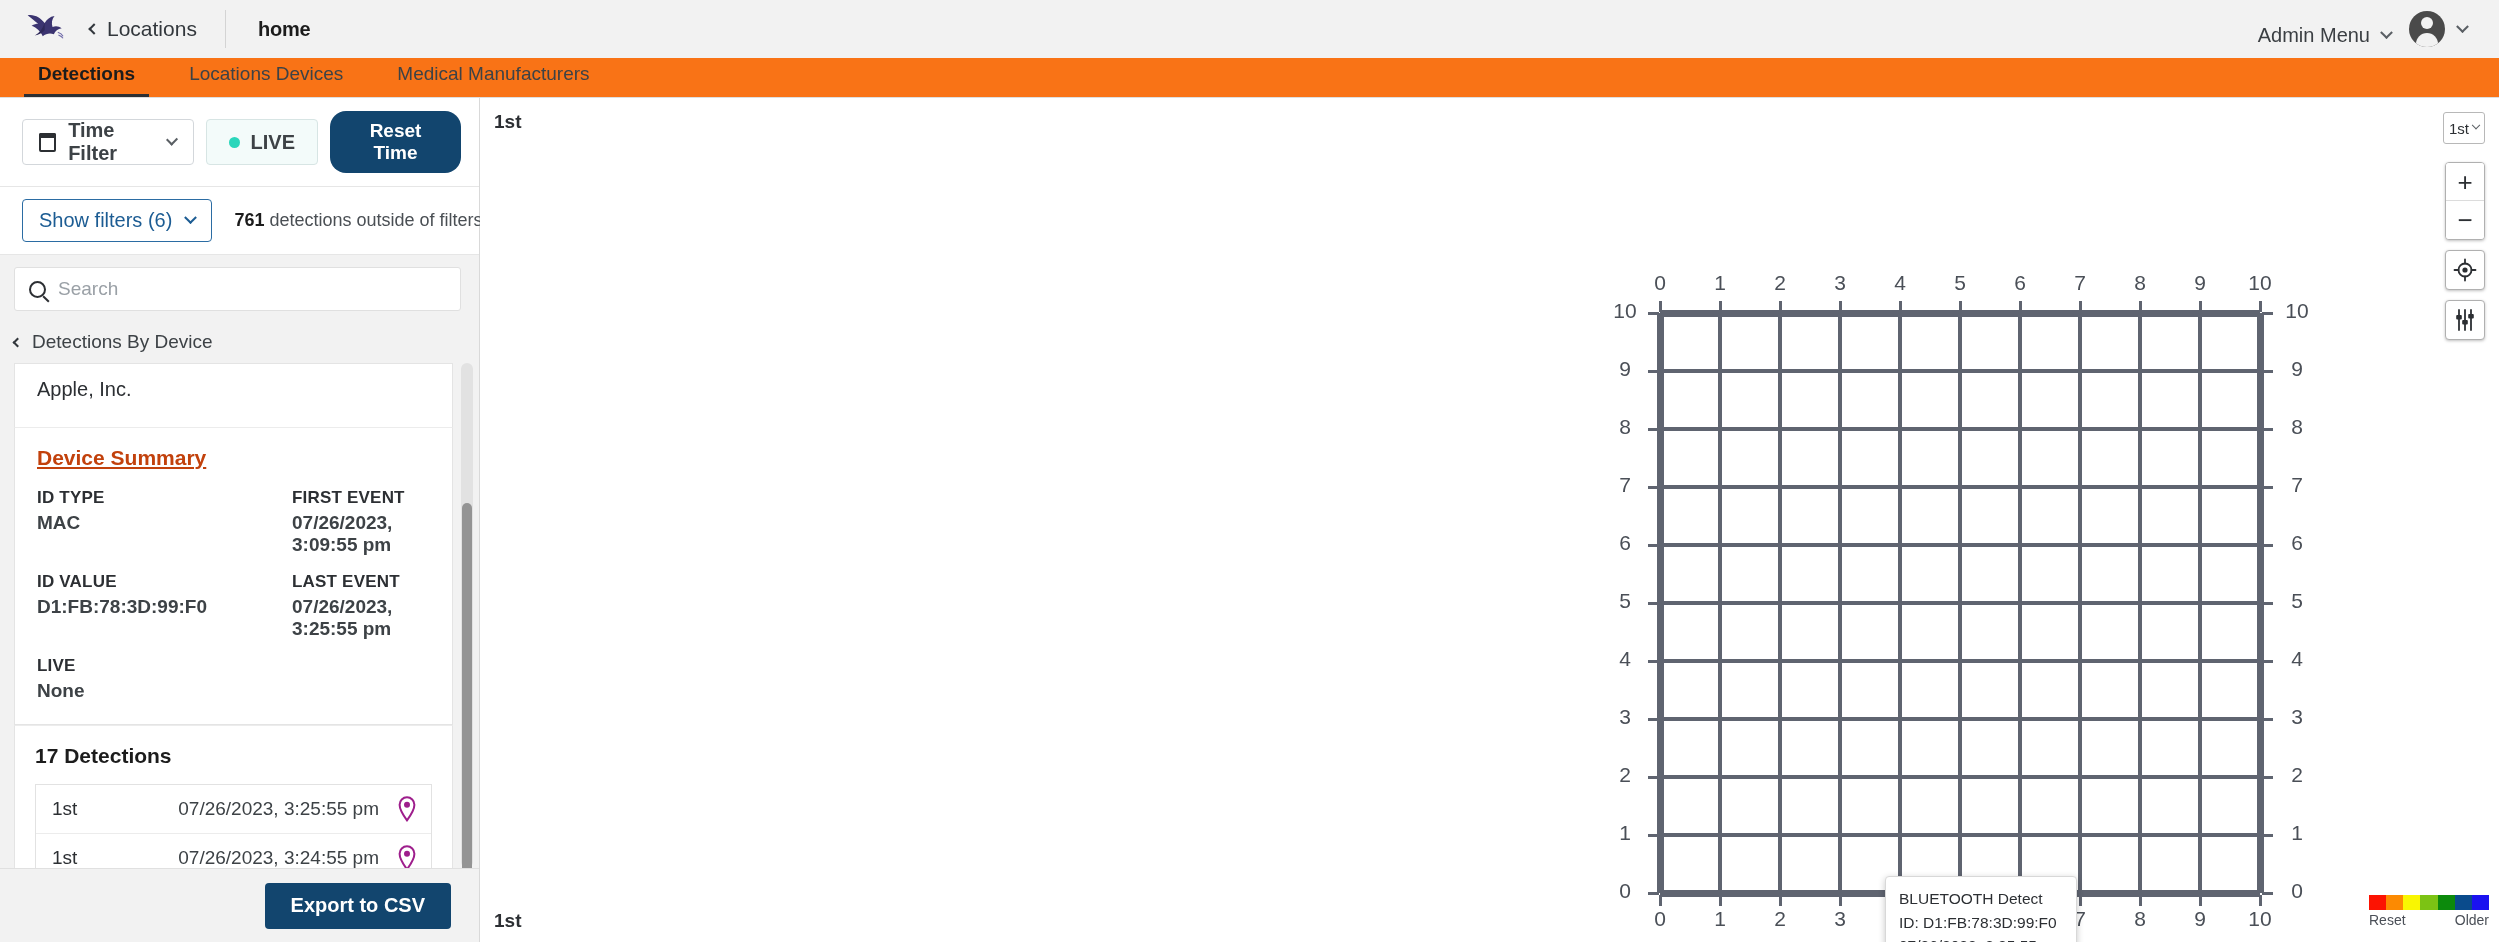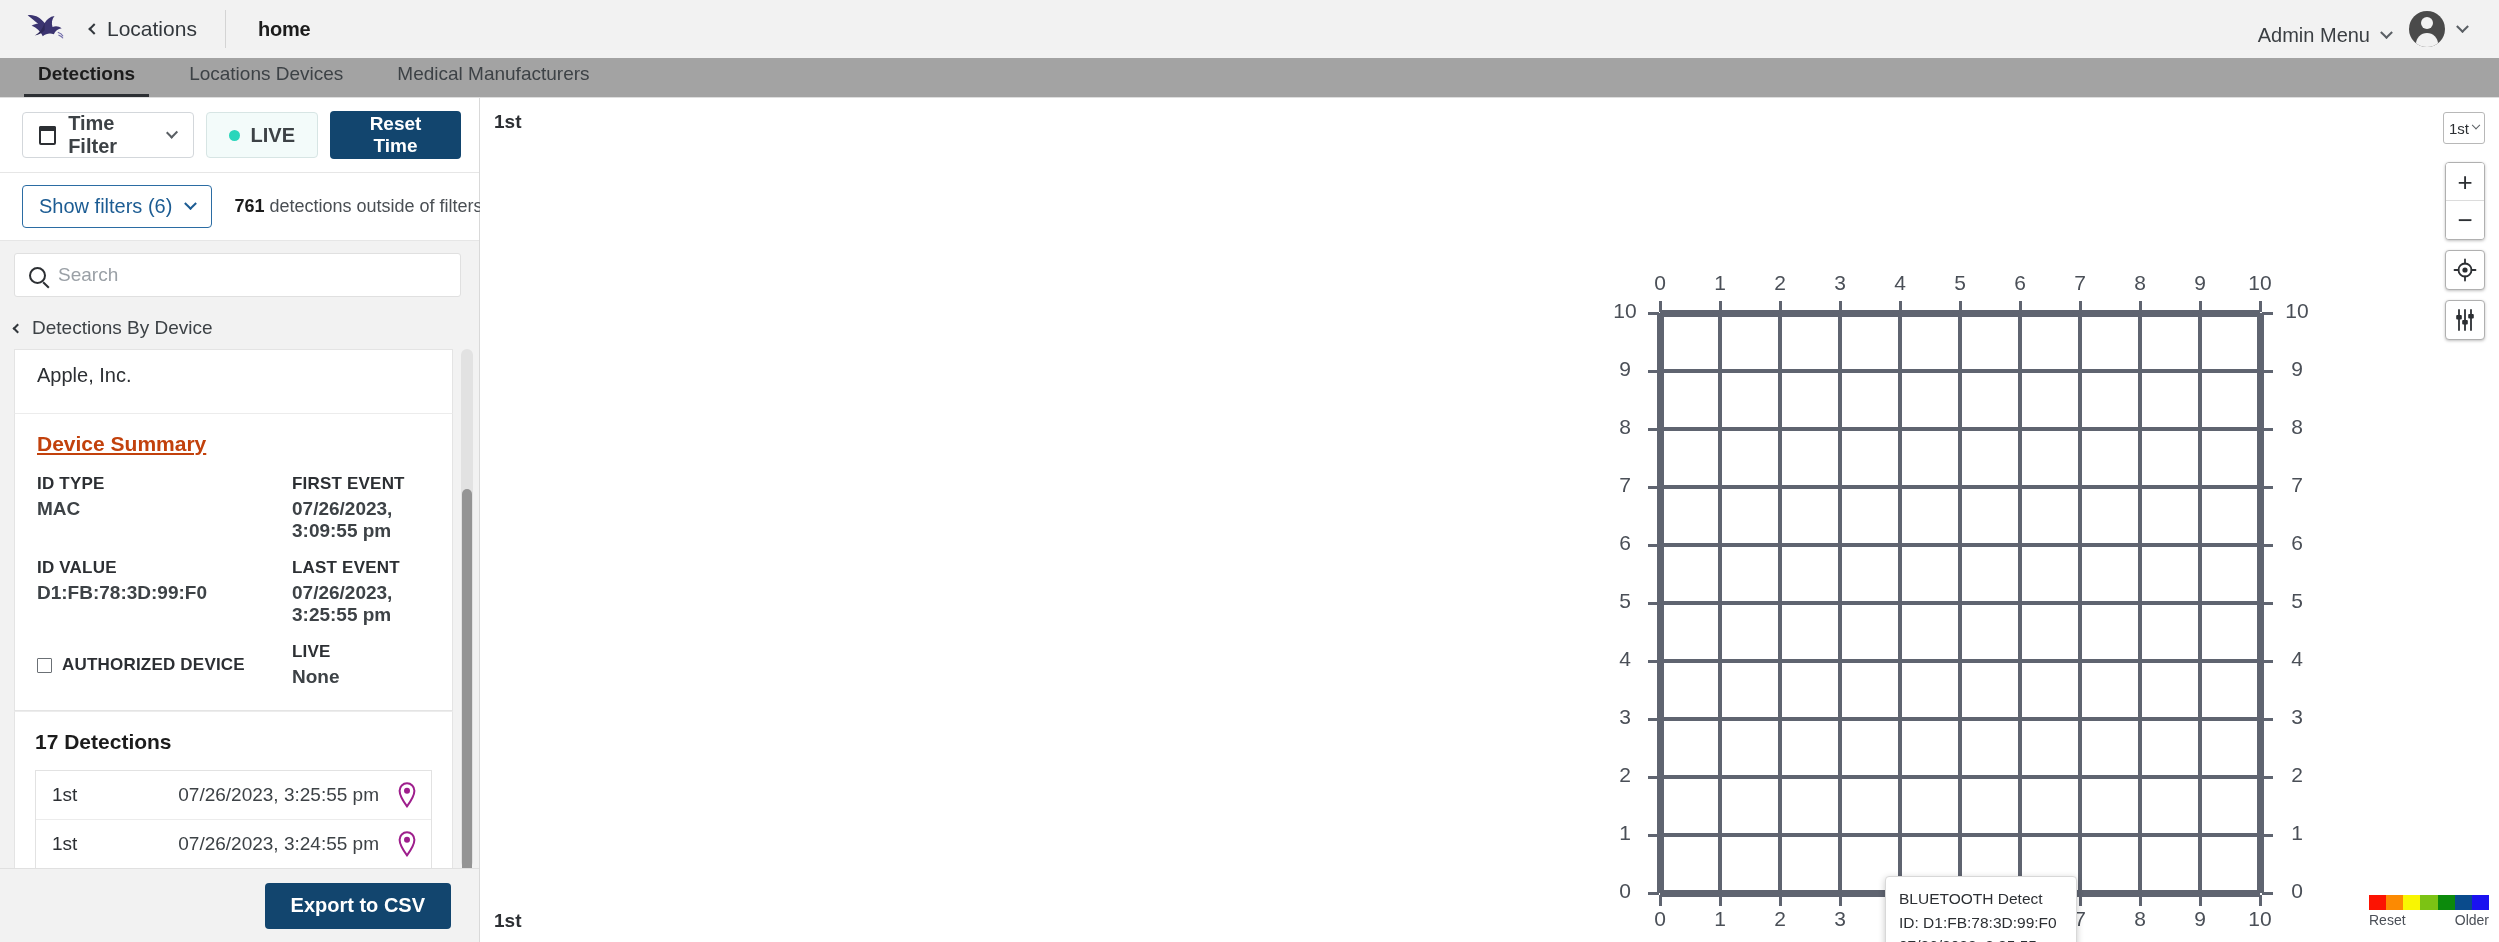--- a/index.html
+++ b/index.html
@@ -37,21 +37,21 @@
     transform: rotate(45deg) translate(-2px,-2px); }
   .avatar-wrap { display: flex; align-items: center; gap: 13px; cursor: pointer; }
   .avatar { width: 36px; height: 36px; border-radius: 50%; background: #4a4a4a; position: relative; overflow: hidden; }
   .avatar::before { content:""; position:absolute; left:50%; top:6px; width:12px; height:12px; border-radius:50%;
     background:#f2f2f2; transform: translateX(-50%); }
   .avatar::after { content:""; position:absolute; left:50%; top:22px; width:22px; height:18px; border-radius:11px 11px 0 0;
     background:#f2f2f2; transform: translateX(-50%); }
 
   
   .tabbar {
-    height: 40px; min-height: 40px; background: #a3a3a3;
+    height: 40px; min-height: 40px; background: #f97316;
     border-bottom: 1px solid #dedede;
     display: flex; align-items: flex-end; padding-left: 24px; gap: 0;
   }
   .tab {
     font-size: 19px; color: #3d4246; padding: 0 14px 9px 14px; cursor: pointer;
     border-bottom: 3px solid transparent; margin-right: 26px; white-space: nowrap;
   }
   .tab.active { font-weight: bold; color: #1c1c1c; border-bottom-color: #2c2f33; }
 
   
@@ -74,21 +74,21 @@
   }
   .cal-icon { width: 19px; height: 19px; border: 2px solid #2c2f33; border-radius: 2px; position: relative; }
   .cal-icon::before { content:""; position:absolute; left:-2px; right:-2px; top:-2px; height:5px; background:#2c2f33; border-radius: 2px 2px 0 0;}
   .live-badge {
     display: flex; align-items: center; gap: 11px; height: 46px; padding: 0 22px;
     border: 1px solid #d7e5e4; border-radius: 4px; background: #f3fbfa;
     font-size: 20px; font-weight: bold; color: #3d4246; cursor: pointer;
   }
   .live-dot { width: 11px; height: 11px; border-radius: 50%; background: #2ad6bb; }
   .reset-btn {
-    height: 48px; padding: 0 20px; border: none; border-radius: 4px;
+    height: 62px; padding: 0 20px; border: none; border-radius: 16px;
     background: #12456e; color: #fff; font-size: 19px; font-weight: bold;
     font-family: "Liberation Sans", sans-serif; cursor: pointer;
   }
   .showfilters-row {
     display: flex; align-items: center; gap: 22px;
     padding: 12px 18px 12px 22px; background: #fff; border-bottom: 1px solid #e6e6e6;
   }
   .showfilters-btn {
     display: flex; align-items: center; gap: 14px;
     height: 43px; padding: 0 16px; border: 1px solid #2b6ca3; border-radius: 4px;
@@ -301,24 +301,20 @@
               <div class="sum-label">FIRST EVENT</div>
               <div class="sum-value">07/26/2023, 3:09:55 pm</div>
             </div>
             <div>
               <div class="sum-label">ID VALUE</div>
               <div class="sum-value">D1:FB:78:3D:99:F0</div>
             </div>
             <div>
               <div class="sum-label">LAST EVENT</div>
               <div class="sum-value">07/26/2023, 3:25:55 pm</div>
-            </div>
-            <div class="authorized">
-              <span class="checkbox"></span>
-              <span class="sum-label">AUTHORIZED DEVICE</span>
             </div>
             <div>
               <div class="sum-label">LIVE</div>
               <div class="sum-value">None</div>
             </div>
           </div>
         </div>
 
         <div class="card detections-card">
           <div class="det-title">17 Detections</div>

